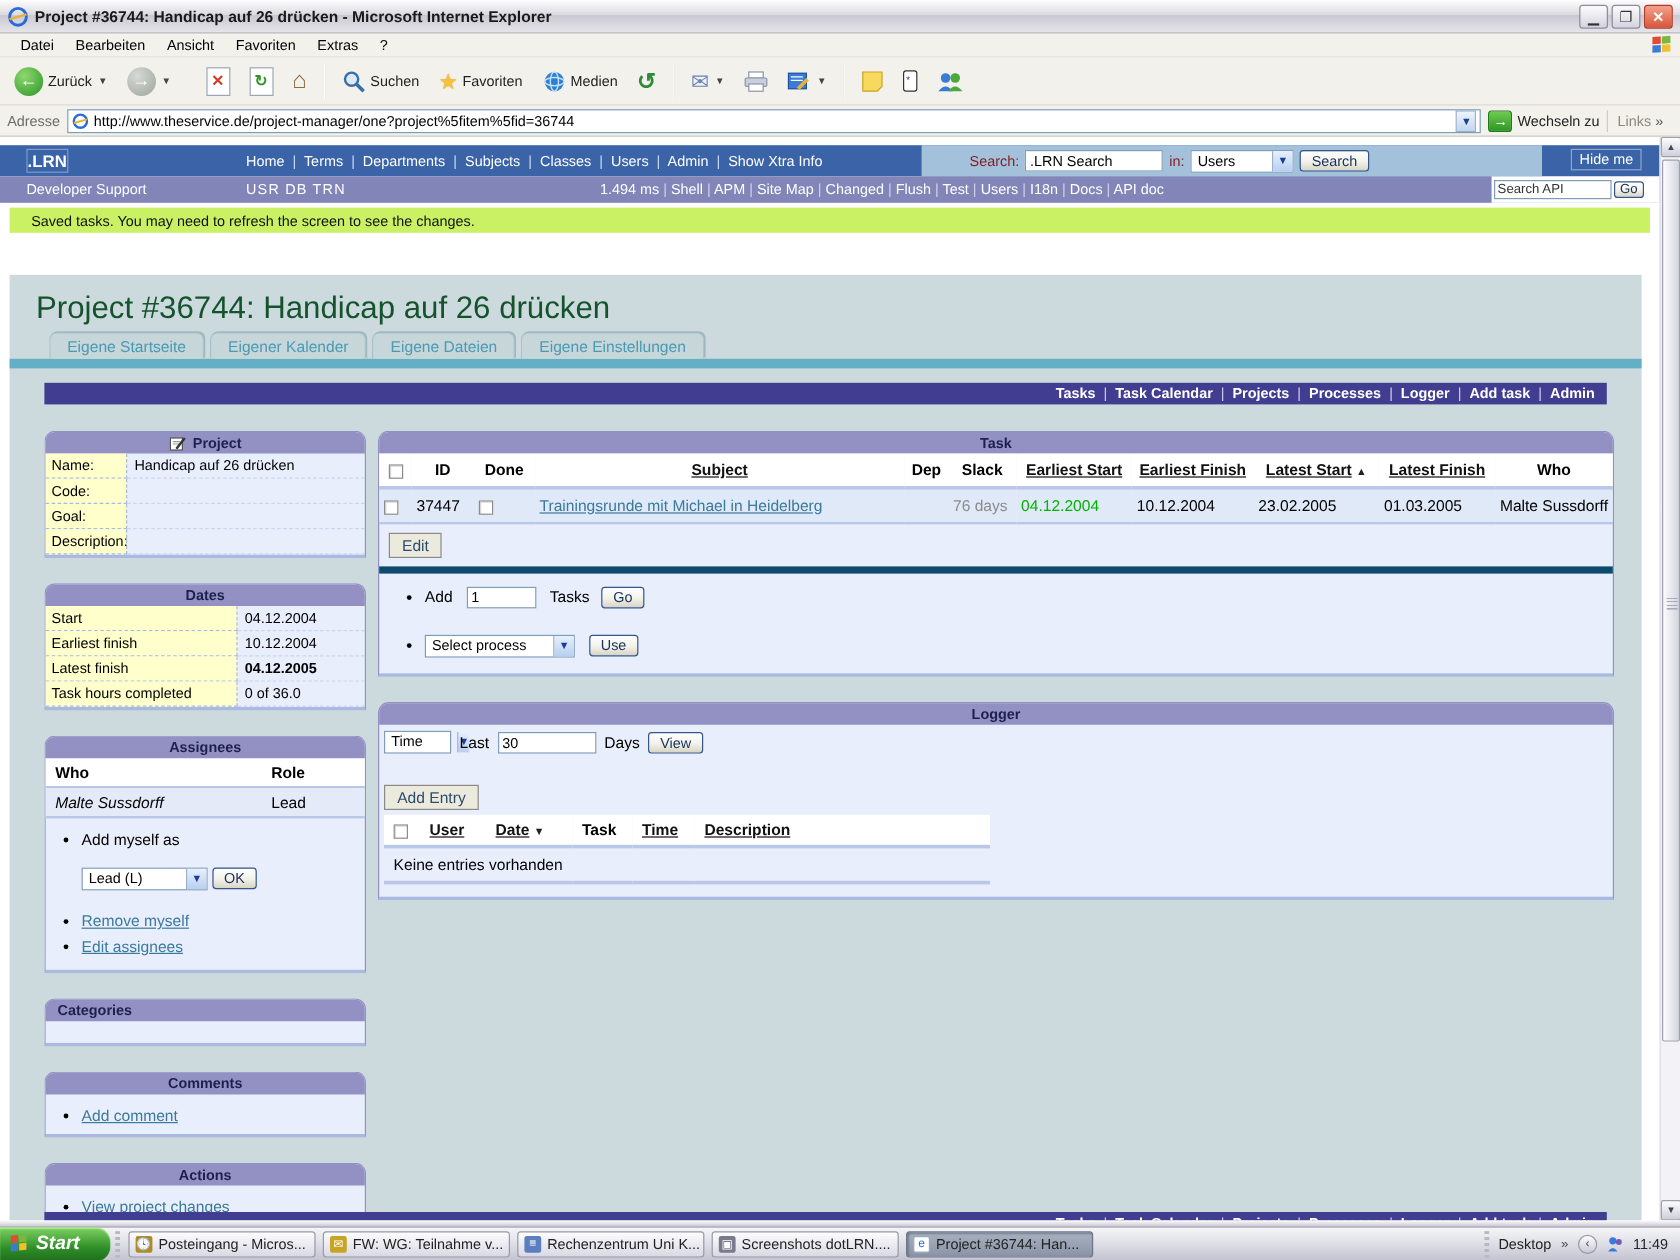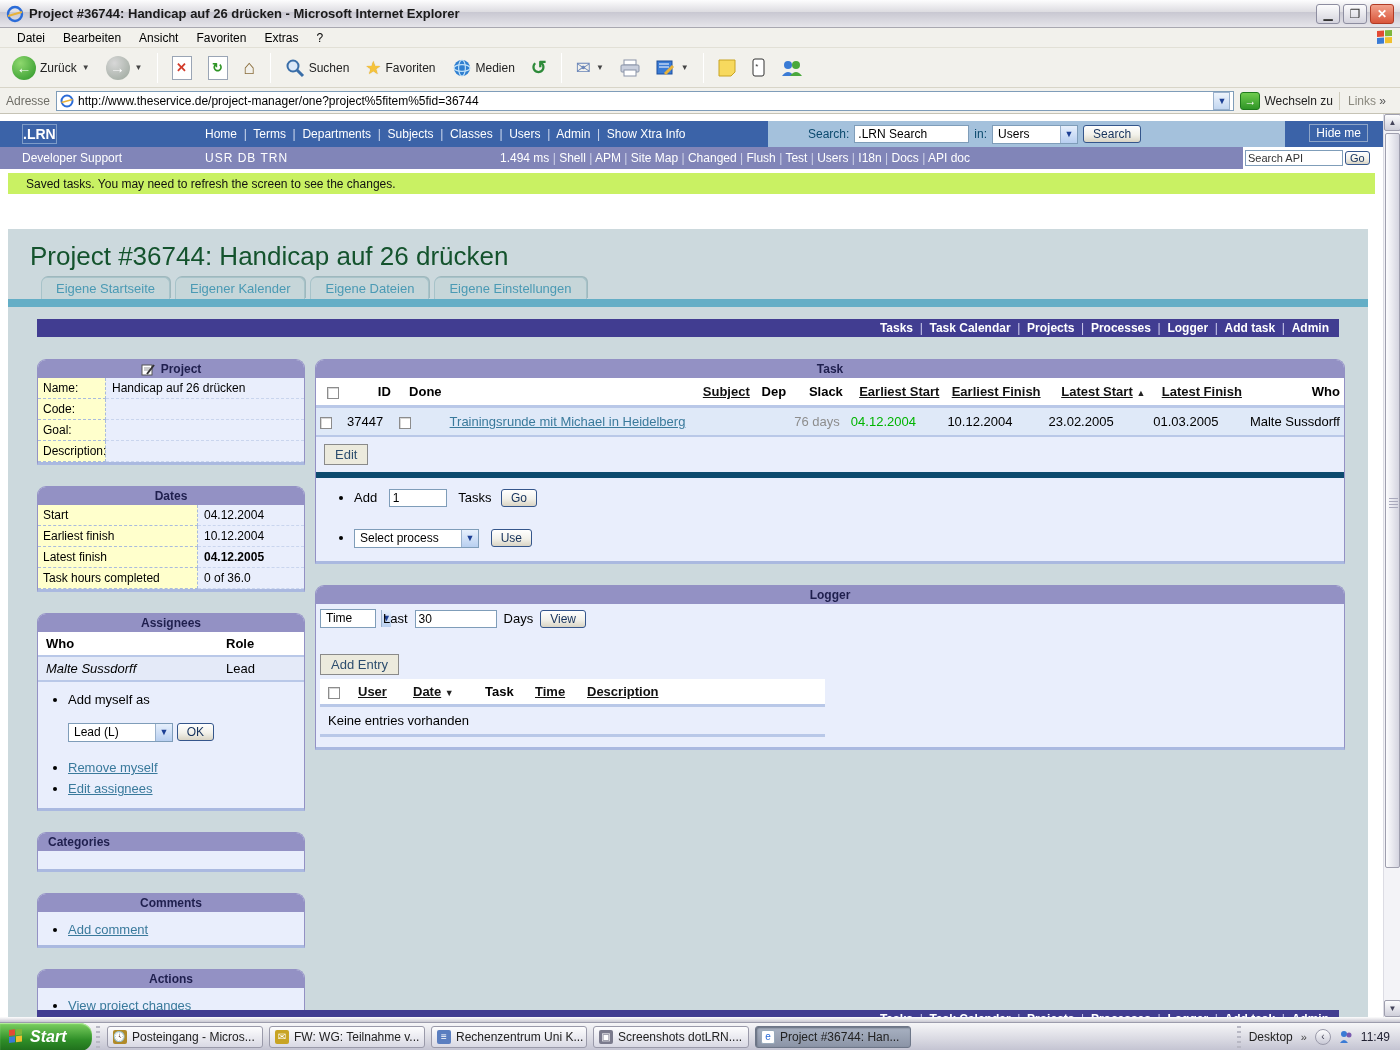--- a/index.html
+++ b/index.html
@@ -62,21 +62,21 @@
   .vs-thumb { position:absolute; left:1px; top:19px; width:15px; height:735px; border:1px solid #9f9fae; border-radius:2px; background:linear-gradient(90deg,#fdfdfe,#d4d4e0); }
   .vs-grip { position:absolute; left:3px; top:364px; width:9px; height:10px;
     background:repeating-linear-gradient(#a9a9bc 0 1px, transparent 1px 3px); }
 
   
   .lrn-bar { height:26px; margin-top:7px; background:#3b63a8; display:flex; align-items:center; position:relative; }
   .lrn-logo { margin-left:22px; color:#fff; font-weight:bold; font-size:14px; border:1px solid #7e9cc8; padding:1px 0; }
   .lrn-nav { position:absolute; left:205px; color:#fff; font-size:12px; display:flex; }
   .lrn-nav span + span::before { content:"  |  "; color:#cdd9ee; white-space:pre; }
   .lrn-search { position:absolute; left:768px; top:0; width:517px; height:26px; background:#a4c1dc; display:flex; align-items:center; gap:5px; padding-left:40px; }
-  .lrn-search .lbl { color:#0c4a6e; font-size:12px; }
+  .lrn-search .lbl { color:#7f1d1d; font-size:12px; }
   .lrn-input { width:115px; height:18px; background:#fff; border:1px solid #7f9db9; font-size:12px; padding:0 3px; font-family:"Liberation Sans",sans-serif; }
   .hide-me { position:absolute; right:15px; top:3px; color:#fff; font-size:12px; border:1px solid #8fa6c8; padding:1px 6px; }
   .dev-bar { height:22px; background:#8185b8; color:#fff; display:flex; align-items:center; font-size:12px; position:relative; }
   .dev-left { margin-left:22px; width:183px; }
   .dev-flags { width:160px; letter-spacing:1px; }
   .dev-links { position:absolute; left:500px; display:flex; }
   .dev-links span + span::before { content:" | "; color:#cfd2e8; white-space:pre; }
   .dev-search { position:absolute; right:0; top:0; width:140px; height:22px; background:#fff; display:flex; align-items:center; gap:2px; padding:0 2px; }
   .dev-search input { width:98px; height:16px; border:1px solid #7f9db9; font-size:11px; padding:0 2px; color:#333; font-family:"Liberation Sans",sans-serif; }
   .userbar { height:24px; background:#fff; display:flex; align-items:center; justify-content:flex-end; gap:45px; padding-right:40px; color:#2d4d86; font-size:13px; }
@@ -121,21 +121,21 @@
     background:linear-gradient(#ffffff,#f2f1ea 55%,#d9d4c4); padding:1px 9px; font-size:12px; color:#16325c; }
   .cbtn { display:inline-block; background:#eceadd; border:1px solid #8a8a8a; padding:2px 10px; font-size:13px; color:#2d4d6e; }
   .fselect { display:inline-flex; border:1px solid #7f9db9; background:#fff; font-size:12px; align-items:stretch; }
   .fselect .txt { padding:1px 5px; min-width:60px; }
   .fselect .arr { width:17px; background:linear-gradient(#e7f0fc,#b8cff0); border-left:1px solid #9ab1cc;
     color:#1c3f94; text-align:center; font-size:9px; line-height:17px; }
   input.tin { border:1px solid #7f9db9; font-size:12px; padding:1px 3px; font-family:"Liberation Sans",sans-serif; }
 
   
   .ttable { width:100%; border-collapse:collapse; font-size:13px; }
-  .ttable th { background:#fff; text-align:right; font-weight:bold; padding:6px 4px; border-bottom:3px solid #b9c8e8; white-space:nowrap; }
+  .ttable th { background:#fff; text-align:center; font-weight:bold; padding:6px 4px; border-bottom:3px solid #b9c8e8; white-space:nowrap; }
   .ttable th .hl { color:#111; text-decoration:underline; }
   .ttable td { background:#dfe9f8; padding:6px 4px; border-bottom:2px solid #b9c8e8; white-space:nowrap; }
   .green { color:#00b400; }
   .gray { color:#8d8d8d; }
   .tsec { padding:7px 8px; }
   .tsec-line { border-top:6px solid #0c4a6e; }
 
   
   .log-controls { display:flex; align-items:center; gap:7px; padding:5px 4px 12px 4px; font-size:13px; }
   .log-table { width:505px; border-collapse:collapse; font-size:13px; margin-left:4px; }

